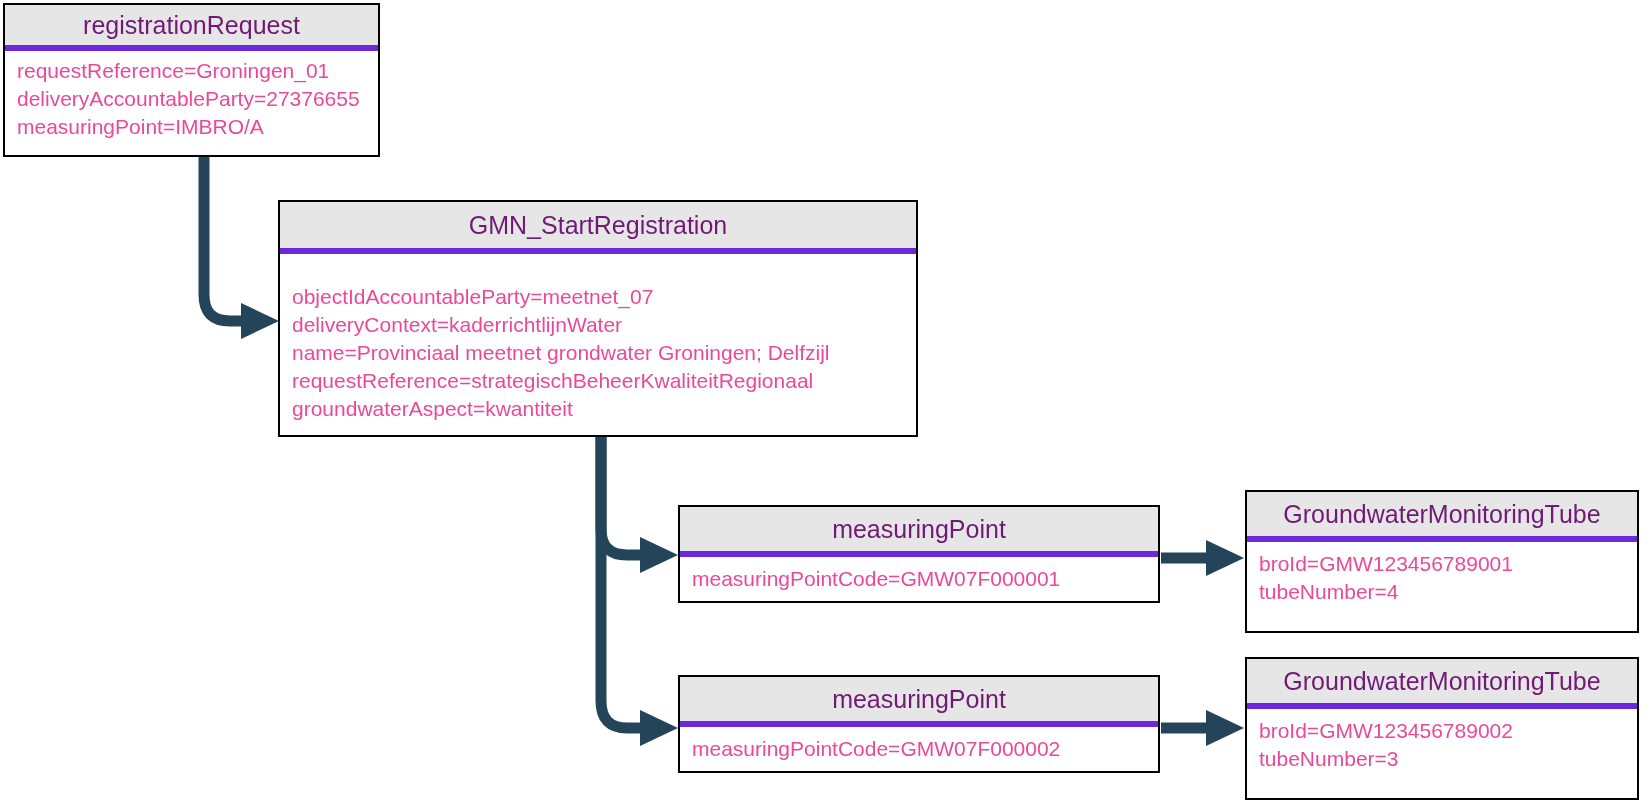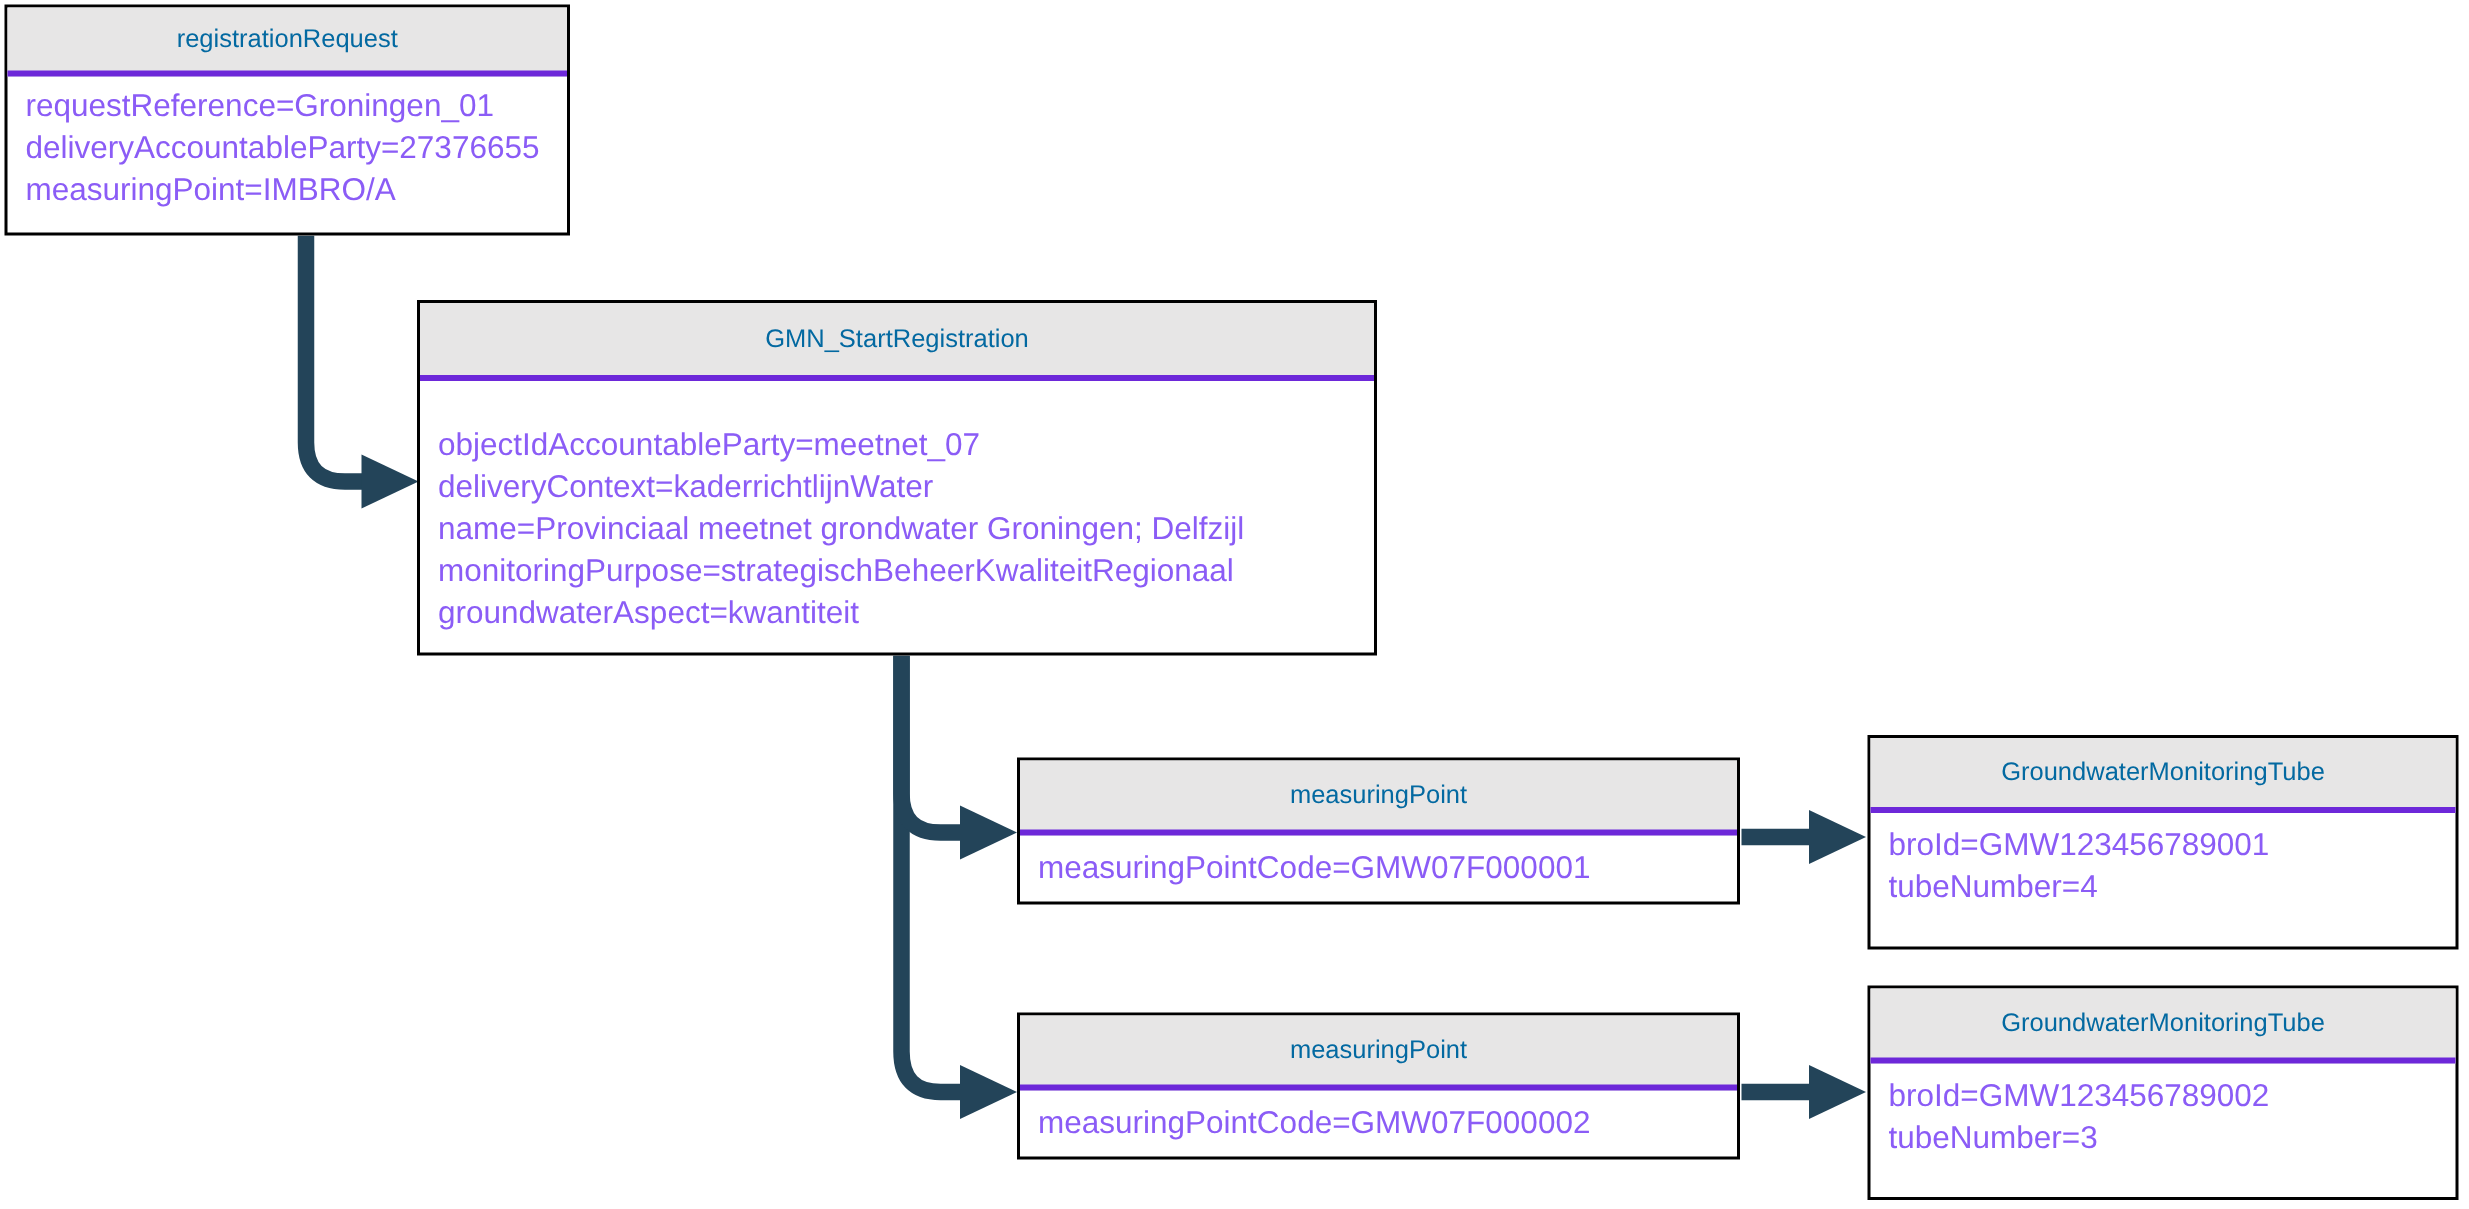--- a/index.html
+++ b/index.html
@@ -29,38 +29,38 @@
     border: 2px solid #000000;
     background: #ffffff;
     display: flex;
     flex-direction: column;
   }
   .node-header {
     box-sizing: border-box;
     height: 50px;
     flex: 0 0 50px;
     background: #e7e6e6;
-    border-bottom: 4px solid #6d28d9;
+    border-bottom: 6px solid #6d28d9;
     display: flex;
     align-items: center;
     justify-content: center;
-    font-size: 17px;
-    color: #0369a1;
+    font-size: 25px;
+    color: #701a75;
     white-space: nowrap;
     overflow: hidden;
   }
   .node-body {
     flex: 1 1 auto;
     padding: 8px 0 0 12px;
     overflow: hidden;
   }
   .attr-line {
     font-size: 21px;
     line-height: 28px;
-    color: #8b5cf6;
+    color: #ec4899;
     white-space: nowrap;
   }
 </style>
 </head>
 <body>
 
 <div class="canvas">
 
   <svg class="arrow-layer" viewBox="0 0 1646 806" xmlns="http://www.w3.org/2000/svg">
     <g stroke="#234459" fill="none" stroke-width="11">
@@ -87,21 +87,21 @@
       <div class="attr-line">measuringPoint=IMBRO/A</div>
     </div>
   </div>
 
   <div class="node" style="left:278px; top:200px; width:640px; height:237px;gap:21px;">
     <div class="node-header" style="height:52px; flex-basis:52px;">GMN_StartRegistration</div>
     <div class="node-body">
       <div class="attr-line">objectIdAccountableParty=meetnet_07</div>
       <div class="attr-line">deliveryContext=kaderrichtlijnWater</div>
       <div class="attr-line">name=Provinciaal meetnet grondwater Groningen; Delfzijl</div>
-      <div class="attr-line">monitoringPurpose=strategischBeheerKwaliteitRegionaal</div>
+      <div class="attr-line">requestReference=strategischBeheerKwaliteitRegionaal</div>
       <div class="attr-line">groundwaterAspect=kwantiteit</div>
     </div>
   </div>
 
   <div class="node" style="left:678px; top:505px; width:482px; height:98px;">
     <div class="node-header">measuringPoint</div>
     <div class="node-body">
       <div class="attr-line">measuringPointCode=GMW07F000001</div>
     </div>
   </div>

